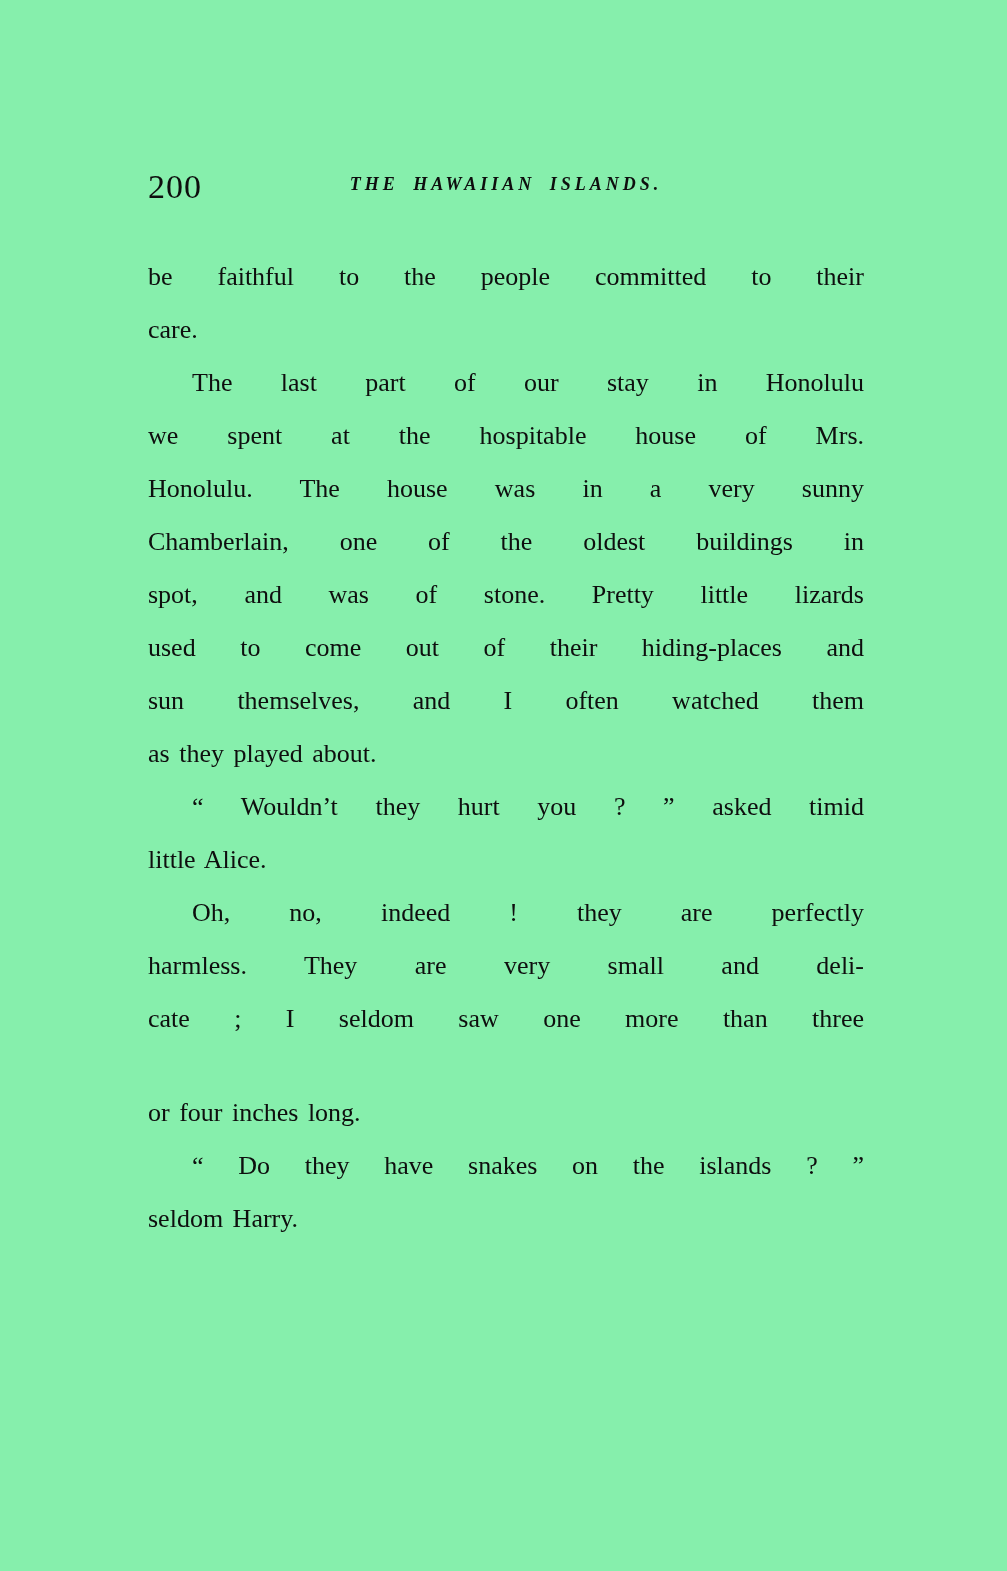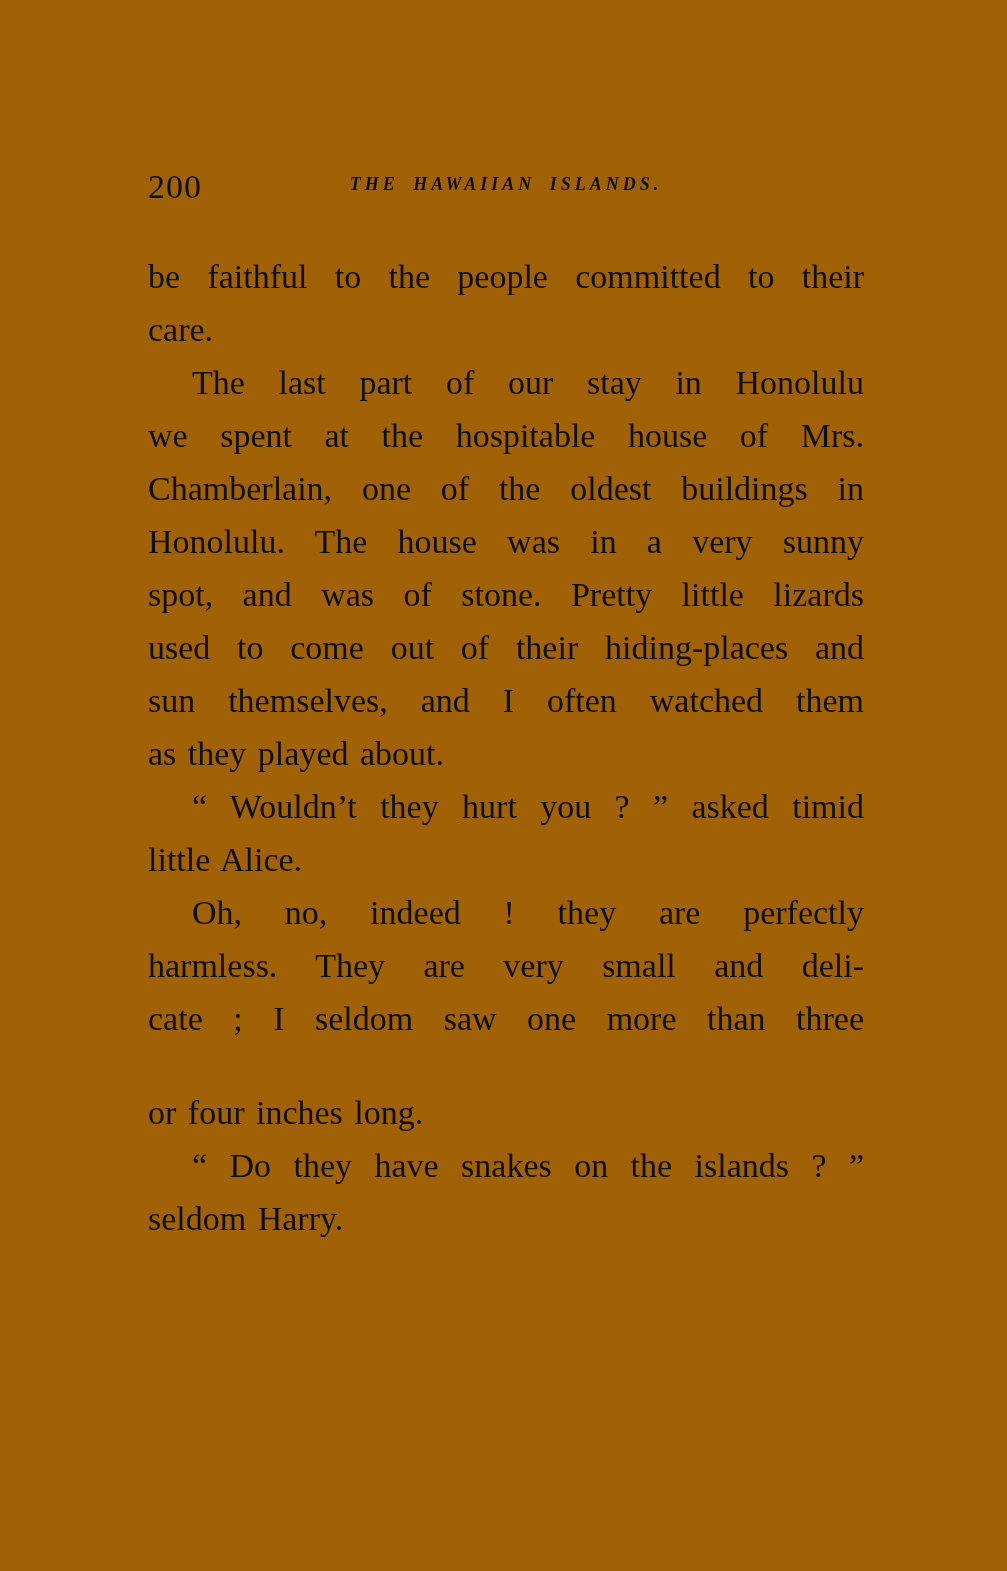--- a/index.html
+++ b/index.html
@@ -11,21 +11,21 @@
     height: 1571px;
     position: relative;
     background: #ffffff;
     color: #0e0e0e;
     font-family: "Liberation Serif", serif;
     overflow: hidden;
   }
   .page {
     position: absolute;
     inset: 0;
-    background: #a16207;
+    background: #86efac;
     text-decoration: underline;
   }
   .running-head {
     position: absolute;
     top: 166px;
     left: 148px;
     width: 716px;
     height: 46px;
   }
   .page-number {
@@ -51,21 +51,21 @@
     position: absolute;
     left: 148px;
     top: 250px;
     width: 716px;
   }
   .para {
     margin: 0;
     padding: 0;
   }
   .line {
-    font-size: 34px;
+    font-size: 26px;
     line-height: 53px;
     height: 53px;
     word-spacing: 3px;
     white-space: nowrap;
   }
   .line.j {
     text-align: justify;
     text-align-last: justify;
     white-space: normal;
   }
@@ -86,22 +86,22 @@
   <div class="text-block">
 
     <p class="para">
       <span class="line j" style="display: block;">be faithful to the people committed to their</span>
       <span class="line" style="display: block;">care.</span>
     </p>
 
     <p class="para indent">
       <span class="line j" style="display: block;">The last part of our stay in Honolulu</span>
       <span class="line j" style="display: block;">we spent at the hospitable house of Mrs.</span>
+      <span class="line j" style="display: block;">Honolulu.  The house was in a very sunny</span>
       <span class="line j" style="display: block;">Chamberlain, one of the oldest buildings in</span>
-      <span class="line j" style="display: block;">Honolulu.  The house was in a very sunny</span>
       <span class="line j" style="display: block;">spot, and was of stone.  Pretty little lizards</span>
       <span class="line j" style="display: block;">used to come out of their hiding-places and</span>
       <span class="line j" style="display: block;">sun themselves, and I often watched them</span>
       <span class="line" style="display: block;">as they played about.</span>
     </p>
 
     <p class="para indent">
       <span class="line j" style="display: block;">“ Wouldn’t they hurt you ? ” asked timid</span>
       <span class="line" style="display: block;">little Alice.</span>
     </p>

